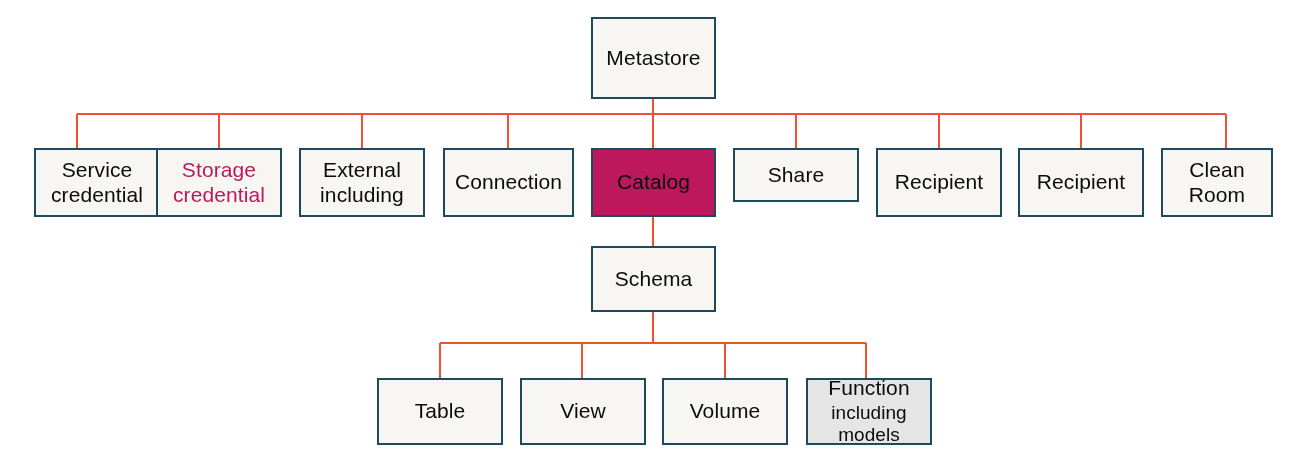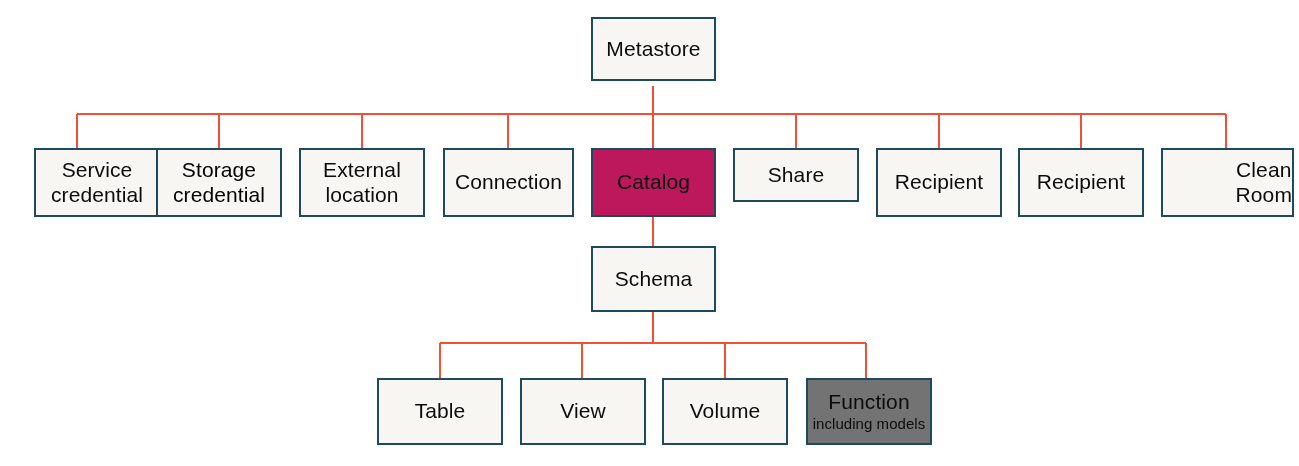--- a/index.html
+++ b/index.html
@@ -41,21 +41,21 @@
     line-height: 1.18;
     letter-spacing: 0.1px;
     z-index: 2;
   }
   .node .title {
     display: block;
     white-space: pre-line;
   }
   .node .subtitle {
     display: block;
-    font-size: 15px;
+    font-size: 19px;
     line-height: 1.2;
     margin-top: 1px;
     letter-spacing: 0.05px;
   }
 </style>
 </head>
 <body>
 
 <div id="canvas" style="background: rgb(255, 255, 255);">
   <svg id="edges" viewBox="0 0 1299 466" width="1299" height="466" xmlns="http://www.w3.org/2000/svg">
@@ -71,63 +71,63 @@
       <line x1="1081" y1="114" x2="1081" y2="148" stroke="#ef5134" stroke-width="2" shape-rendering="crispEdges"></line>
       <line x1="1226" y1="114" x2="1226" y2="148" stroke="#ef5134" stroke-width="2" shape-rendering="crispEdges"></line>
       <line x1="653" y1="312" x2="653" y2="343" stroke="#ef5134" stroke-width="2" shape-rendering="crispEdges"></line>
       <line x1="440" y1="343" x2="866" y2="343" stroke="#ef5134" stroke-width="2" shape-rendering="crispEdges"></line>
       <line x1="440" y1="343" x2="440" y2="378" stroke="#ef5134" stroke-width="2" shape-rendering="crispEdges"></line>
       <line x1="582" y1="343" x2="582" y2="378" stroke="#ef5134" stroke-width="2" shape-rendering="crispEdges"></line>
       <line x1="725" y1="343" x2="725" y2="378" stroke="#ef5134" stroke-width="2" shape-rendering="crispEdges"></line>
       <line x1="866" y1="343" x2="866" y2="378" stroke="#ef5134" stroke-width="2" shape-rendering="crispEdges"></line>
       <line x1="653" y1="217" x2="653" y2="246" stroke="#ef5134" stroke-width="2" shape-rendering="crispEdges"></line>
     </svg>
-<div class="node" style="left: 591px; top: 17px; width: 125px; height: 64px; background: rgb(247, 246, 242); border-color: rgb(29, 74, 92); color: rgb(12, 12, 12);">
+<div class="node" style="left: 591px; top: 17px; width: 125px; height: 82px; background: rgb(247, 246, 242); border-color: rgb(29, 74, 92); color: rgb(12, 12, 12);">
       <span class="title">Metastore</span>
     </div>
     <div class="node" style="left: 14px; top: 148px; width: 126px; height: 69px; background: rgb(247, 246, 242); border-color: rgb(29, 74, 92); color: rgb(12, 12, 12); margin-left: 20px;">
       <span class="title">Service
 credential</span>
     </div>
-    <div class="node" style="left: 156px; top: 148px; width: 126px; height: 69px; background: rgb(247, 246, 242); border-color: rgb(29, 74, 92); color: #000000;">
+    <div class="node" style="left: 156px; top: 148px; width: 126px; height: 69px; background: rgb(247, 246, 242); border-color: rgb(29, 74, 92); color: #be185d;">
       <span class="title">Storage
 credential</span>
     </div>
     <div class="node" style="left: 299px; top: 148px; width: 126px; height: 69px; background: rgb(247, 246, 242); border-color: rgb(29, 74, 92); color: rgb(12, 12, 12);">
       <span class="title">External
-location</span>
+including</span>
     </div>
     <div class="node" style="left: 443px; top: 148px; width: 131px; height: 69px; background: rgb(247, 246, 242); border-color: rgb(29, 74, 92); color: rgb(12, 12, 12);">
       <span class="title">Connection</span>
     </div>
     <div class="node" style="left: 591px; top: 148px; width: 125px; height: 69px; background: #be185d; border-color: rgb(29, 74, 92); color: rgb(12, 12, 12);">
       <span class="title">Catalog</span>
     </div>
     <div class="node" style="left: 733px; top: 148px; width: 126px; height: 54px; background: rgb(247, 246, 242); border-color: rgb(29, 74, 92); color: rgb(12, 12, 12);">
       <span class="title">Share</span>
     </div>
     <div class="node" style="left: 876px; top: 148px; width: 126px; height: 69px; background: rgb(247, 246, 242); border-color: rgb(29, 74, 92); color: rgb(12, 12, 12);">
       <span class="title">Recipient</span>
     </div>
     <div class="node" style="left: 1018px; top: 148px; width: 126px; height: 69px; background: rgb(247, 246, 242); border-color: rgb(29, 74, 92); color: rgb(12, 12, 12);">
       <span class="title">Recipient</span>
     </div>
-    <div class="node" style="left: 1161px; top: 148px; width: 133px; height: 69px; background: rgb(247, 246, 242); border-color: rgb(29, 74, 92); color: rgb(12, 12, 12); align-items: flex-end;">
+    <div class="node" style="left: 1161px; top: 148px; width: 112px; height: 69px; background: rgb(247, 246, 242); border-color: rgb(29, 74, 92); color: rgb(12, 12, 12);">
       <span class="title">Clean
 Room</span>
     </div>
     <div class="node" style="left: 377px; top: 378px; width: 126px; height: 67px; background: rgb(247, 246, 242); border-color: rgb(29, 74, 92); color: rgb(12, 12, 12);">
       <span class="title">Table</span>
     </div>
     <div class="node" style="left: 591px; top: 246px; width: 125px; height: 66px; background: rgb(247, 246, 242); border-color: rgb(29, 74, 92); color: rgb(12, 12, 12);">
       <span class="title">Schema</span>
     </div>
     <div class="node" style="left: 520px; top: 378px; width: 126px; height: 67px; background: rgb(247, 246, 242); border-color: rgb(29, 74, 92); color: rgb(12, 12, 12);">
       <span class="title">View</span>
     </div>
     <div class="node" style="left: 662px; top: 378px; width: 126px; height: 67px; background: rgb(247, 246, 242); border-color: rgb(29, 74, 92); color: rgb(12, 12, 12);">
       <span class="title">Volume</span>
     </div>
-    <div class="node" style="left: 806px; top: 378px; width: 126px; height: 67px; background: #737373; border-color: rgb(29, 74, 92); color: rgb(12, 12, 12);">
+    <div class="node" style="left: 806px; top: 378px; width: 126px; height: 67px; background: #e5e5e5; border-color: rgb(29, 74, 92); color: rgb(12, 12, 12);">
       <span class="title">Function</span>
       <span class="subtitle">including models</span>
     </div>
   </div>
 
 </body></html>

